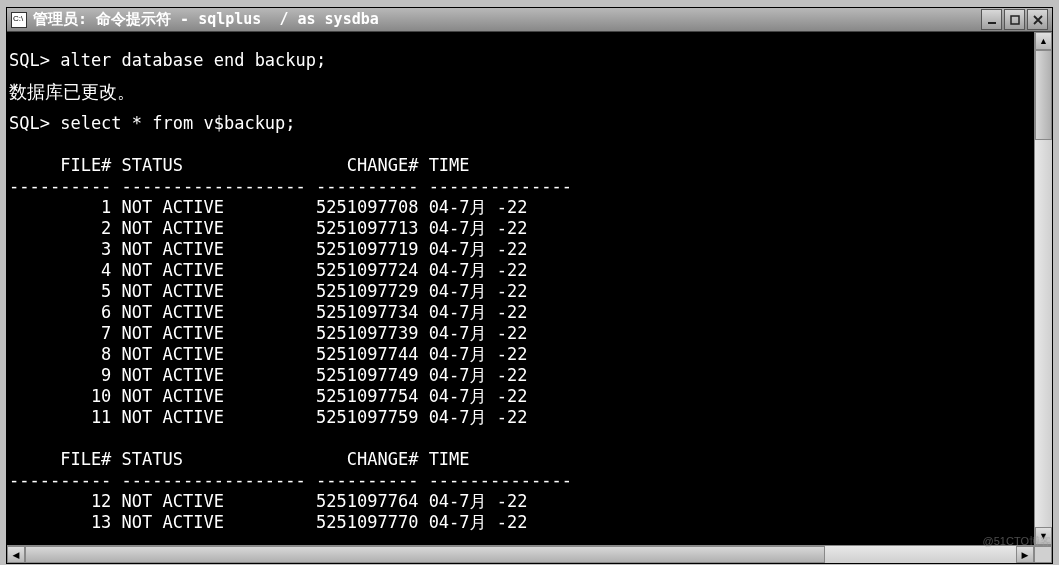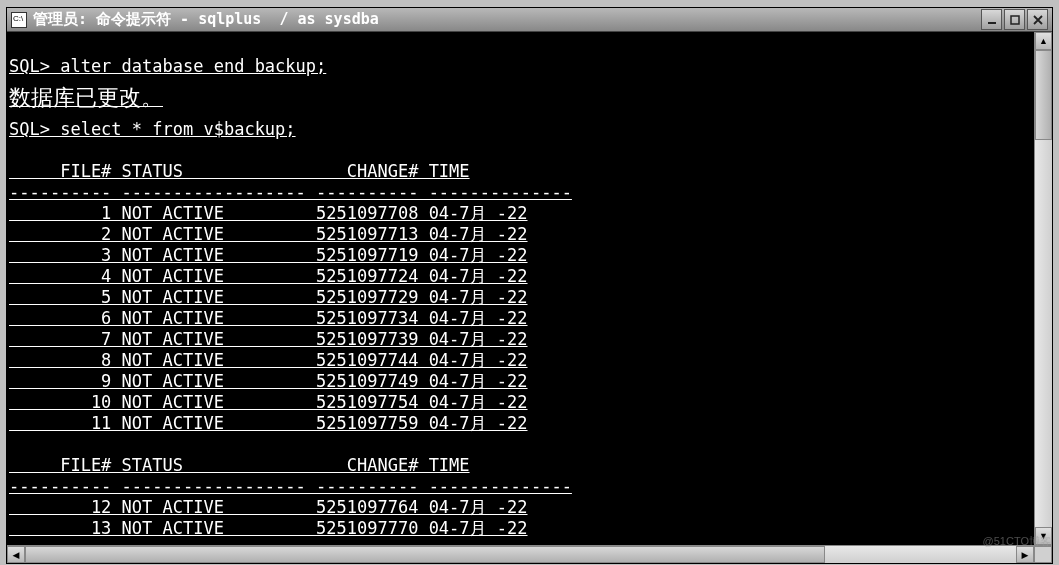--- a/index.html
+++ b/index.html
@@ -77,28 +77,27 @@
       display: flex;
       overflow: hidden;
     }
     .terminal {
       flex: 1;
       background: #000;
       color: #fff;
       font-family: "Consolas", "SimSun", monospace;
       font-size: 17px;
       line-height: 21px;
-      padding: 24px 2px;
+      padding: 18px 2px;
       white-space: pre;
       overflow: hidden;
-      text-decoration: underline;
     }
     .msg-line {
       font-family: "Microsoft YaHei", "SimHei", sans-serif;
-      font-size: 22px;
+      font-size: 18px;
       line-height: 42px;
     }
     .vscroll {
       width: 18px;
       background: linear-gradient(to right, #e8e8e8, #cfcfcf);
       border-left: 1px solid #888;
       position: relative;
     }
     .vscroll-up, .vscroll-down {
       height: 18px;

